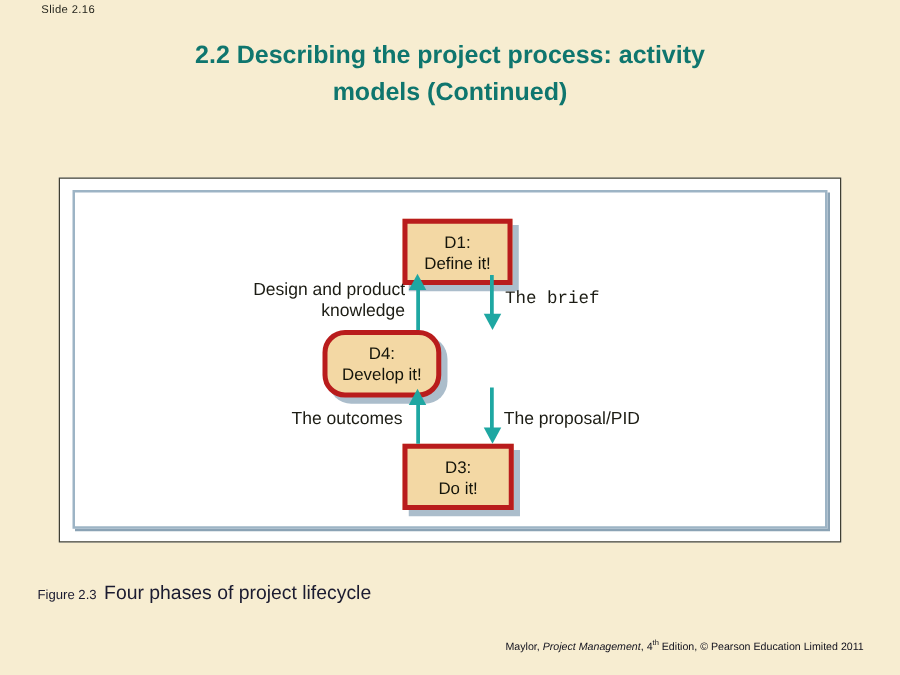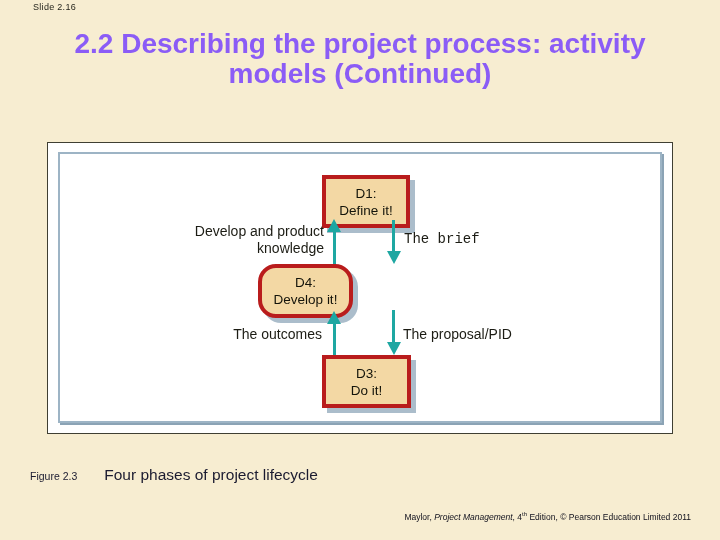--- a/index.html
+++ b/index.html
@@ -7,22 +7,22 @@
     position:relative; width:720px; height:540px;
     background:#F7EDD1; overflow:hidden;
     font-family:"Liberation Sans", sans-serif;
   }
   .slide-number{
     position:absolute; left:33px; top:2px;
     font-size:9px; color:#26261E; letter-spacing:0.3px;
   }
   .slide-title{
     position:absolute; left:30px; top:29px; width:660px;
-    text-align:center; font-weight:bold; font-size:28px; line-height:30px;
-    color:#8b5cf6;
+    text-align:center; font-weight:bold; font-size:20px; line-height:30px;
+    color:#0f766e;
   }
   .panel{
     position:absolute; left:47px; top:142px; width:624px; height:290px;
     background:#FFFFFF; border:1px solid #3F3F33;
   }
   .inner-frame{
     position:absolute; left:58px; top:152px; width:600px; height:267px;
     border:2px solid #9DB4C5; box-shadow:2px 2px 0 #8BA3B5;
     background:#FFFFFF;
   }
@@ -51,21 +51,21 @@
   .edge-label{
     position:absolute; font-size:14px; line-height:17px; color:#1C1C14;
   }
   #lbl-knowledge{left:150px; top:223px; width:174px; text-align:right;}
   #lbl-knowledge span{display:block;}
   #lbl-brief{left:404px; top:231px;font-family:Liberation Mono, monospace;}
   #lbl-outcomes{left:160px; top:326px; width:162px; text-align:right;}
   #lbl-proposal{left:403px; top:326px;}
   .figure-caption-row{
     position:absolute; left:30px; top:466px;
-    display:flex; align-items:baseline; gap:27px; color:#1B1B30;
+    display:flex; align-items:baseline; gap:6px; color:#1B1B30;
   }
   .figure-label{font-size:10.5px;}
   .figure-caption{font-size:15.5px;}
   .footer{
     position:absolute; right:29px; top:512px;
     font-size:8.5px; color:#10101C; white-space:nowrap;
   }
   .footer .italic{font-style:italic;}
   .footer sup{font-size:6px; vertical-align:super; line-height:0;}
 </style>
@@ -100,21 +100,21 @@
   <div class="shaft" id="shaft-d4d1"></div>
   <div class="head head-up" id="head-d4d1"></div>
   <div class="shaft" id="shaft-d3d4"></div>
   <div class="head head-up" id="head-d3d4"></div>
   <div class="shaft" id="shaft-d1d2"></div>
   <div class="head head-down" id="head-d1d2"></div>
   <div class="shaft" id="shaft-d2d3"></div>
   <div class="head head-down" id="head-d2d3"></div>
 
   <div class="edge-label" id="lbl-knowledge">
-    <span>Develop and product</span>
+    <span>Design and product</span>
     <span>knowledge</span>
   </div>
   <div class="edge-label" id="lbl-brief">The brief</div>
   <div class="edge-label" id="lbl-proposal">The proposal/PID</div>
   <div class="edge-label" id="lbl-outcomes">The outcomes</div>
 
   <div class="figure-caption-row">
     <span class="figure-label">Figure 2.3</span>
     <span class="figure-caption">Four phases of project lifecycle</span>
   </div>

